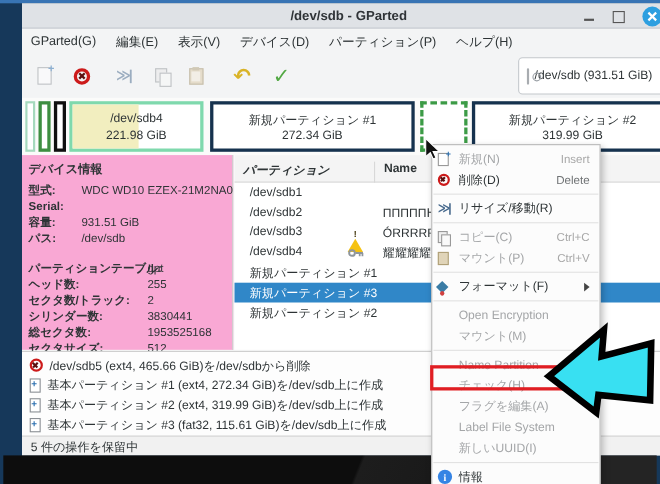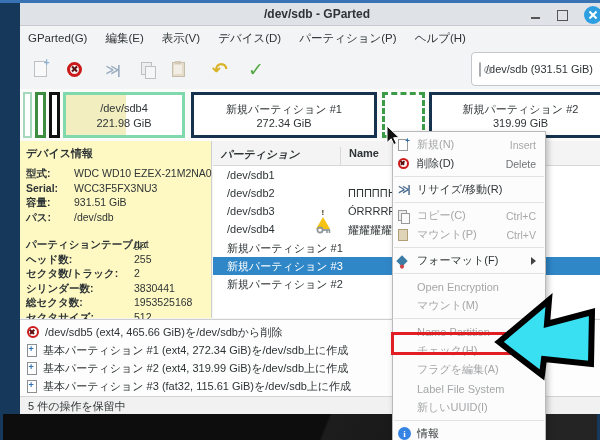--- a/index.html
+++ b/index.html
@@ -57,21 +57,21 @@
   .seg-thin1 { left:3px;  width:9px;  border:2px solid #a5d9bd; }
   .seg-thin2 { left:15px; width:11px; border:3px solid #3e8e41; }
   .seg-thin3 { left:29px; width:11px; border:3px solid #101010; }
   .seg-sdb4  { left:43px; width:122px; border:3px solid #7fd9ad; }
   .seg-sdb4 .used { position:absolute; left:0; top:0; bottom:0; width:52%; background:#f2eebf; }
   .seg-sdb4 .plabel,.seg-sdb4 .psize { text-align:center; }
   .seg-new1  { left:171px; width:186px; border:3px solid #16324e; }
   .seg-dash  { left:362px; width:43px; border:3px dashed #3c9b46; }
   .seg-new2  { left:409px; width:183px; border:3px solid #16324e; }
   
-  .devpanel { position:absolute; left:0; top:138px; width:192px; height:177px; background:#fef9c3;
+  .devpanel { position:absolute; left:0; top:138px; width:192px; height:177px; background:#f9a8d4;
               border-right:1px solid #cfcfcf; padding:5px 6px; font-size:10.5px; color:#2e3436; }
   .dev-title { font-weight:bold; font-size:11px; margin-bottom:5px; }
   .drow { display:flex; line-height:14.5px; white-space:nowrap; }
   .drow b { flex:none; }
   .g1 b { width:48px; } .g2 b { width:108px; }
   .dgap { height:13px; }
   
   .ptable { position:absolute; left:193px; top:138px; width:399px; height:177px; background:#fff; overflow:hidden; }
   .thead { position:absolute; left:0; top:0; width:100%; height:25px; background:#f4f4f4; border-bottom:1px solid #d8d8d8;
            font-size:11px; font-weight:bold; color:#2e3436; }
@@ -201,21 +201,20 @@
     </div>
 
     <div class="devpanel">
       <div class="dev-title">デバイス情報</div>
       <div class="drow g1">
           <b>型式:</b>
           <span>WDC WD10 EZEX-21M2NA0</span>
         </div>
       <div class="drow g1">
           <b>Serial:</b>
-          <span>WCC3F5FX3NU3</span>
         </div>
       <div class="drow g1">
           <b>容量:</b>
           <span>931.51 GiB</span>
         </div>
       <div class="drow g1">
           <b>パス:</b>
           <span>/dev/sdb</span>
         </div>
       <div class="dgap"></div>

